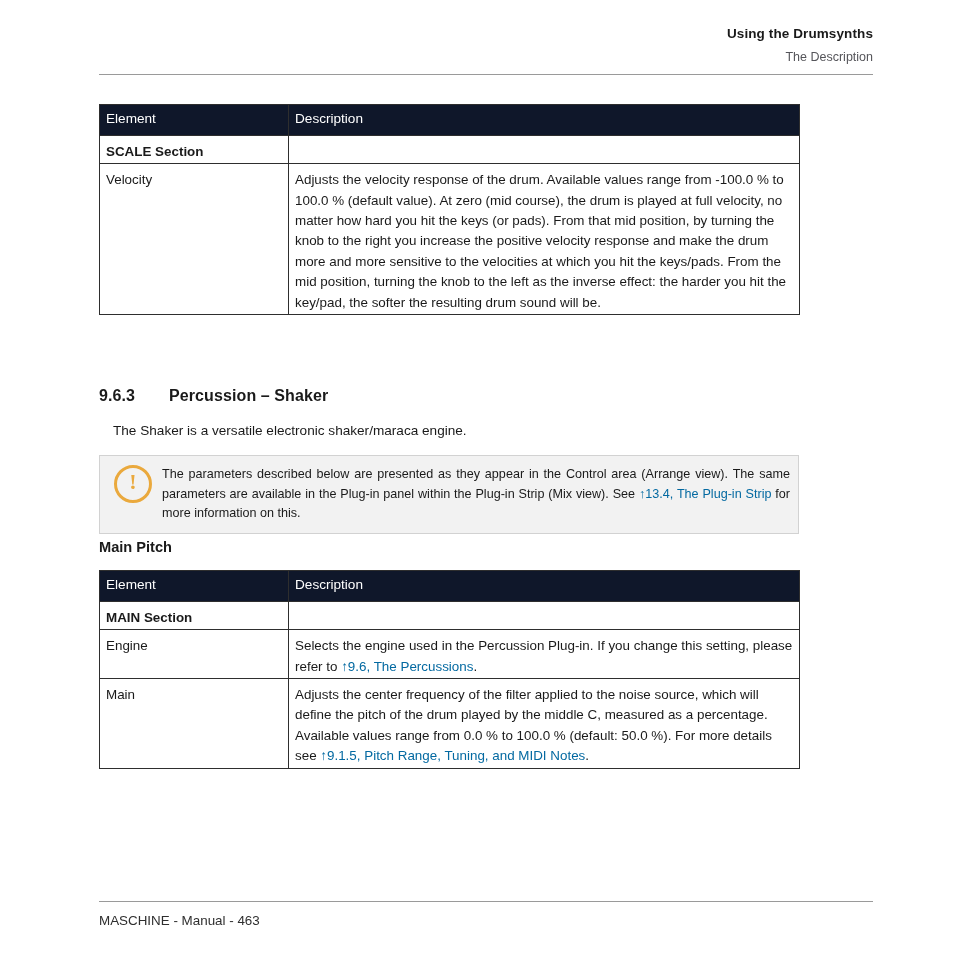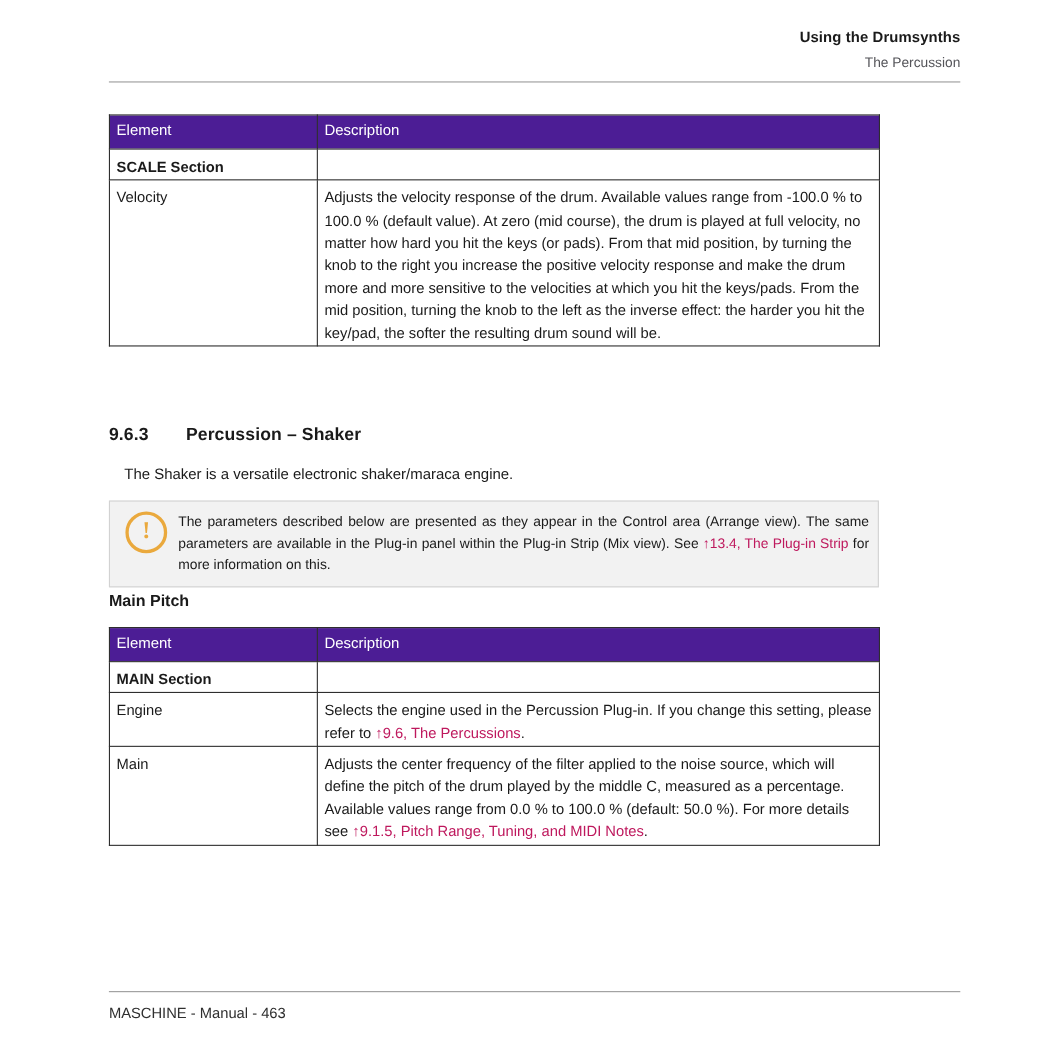--- a/index.html
+++ b/index.html
@@ -57,21 +57,21 @@
   table.param-table {
     border-collapse: collapse;
     table-layout: fixed;
     width: 700px;
     font-size: 13.4px;
   }
   table.param-table col.c-element { width: 189px; }
   table.param-table col.c-desc    { width: 511px; }
 
   table.param-table th {
-    background: #4c1d95;
+    background: #0f172a;
     color: #ffffff;
     font-weight: normal;
     text-align: left;
     font-size: 13.6px;
     padding: 6px 6px 7px 6px;
     border: 1px solid #2e2e2e;
     line-height: 1.25;
   }
   table.param-table td {
     border: 1px solid #2e2e2e;
@@ -83,21 +83,21 @@
   td.section-name {
     font-weight: bold;
     white-space: nowrap;
   }
   td.elem-name {
     color: #6786ad;
   }
   td.desc { color: #1a1a1a; }
 
   a.xref, .xref {
-    color: #be185d;
+    color: #0369a1;
     text-decoration: none;
   }
 
   
   h2.sec-heading {
     position: absolute;
     margin: 0;
     font-size: 16px;
     font-weight: bold;
     color: #1a1a1a;
@@ -184,21 +184,21 @@
     color: #2f2f2f;
   }
 </style>
 </head>
 <body>
 
 <div class="page">
 
   <div class="running-head">
     <div class="chapter">Using the Drumsynths</div>
-    <div class="section">The Percussion</div>
+    <div class="section">The Description</div>
   </div>
   <div class="head-rule"></div>
 
   <div style="position:absolute; left:99px; top:104px;">
     <table class="param-table">
       <colgroup>
           <col class="c-element">
           <col class="c-desc">
         </colgroup>
       <thead>

